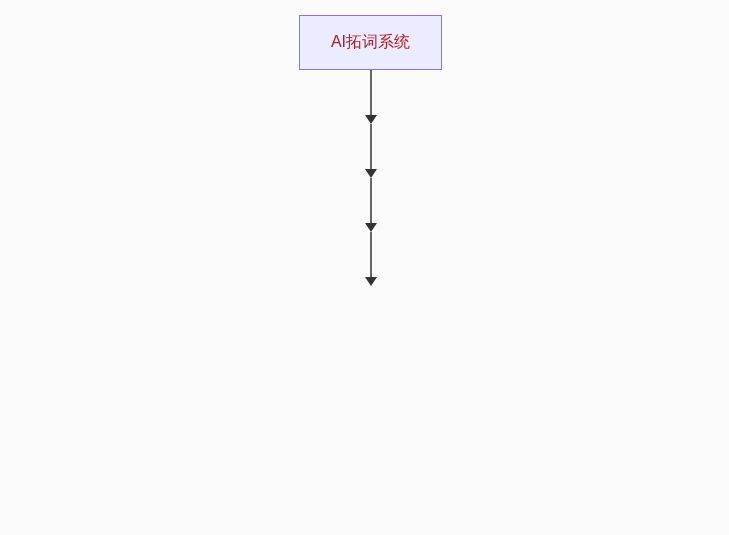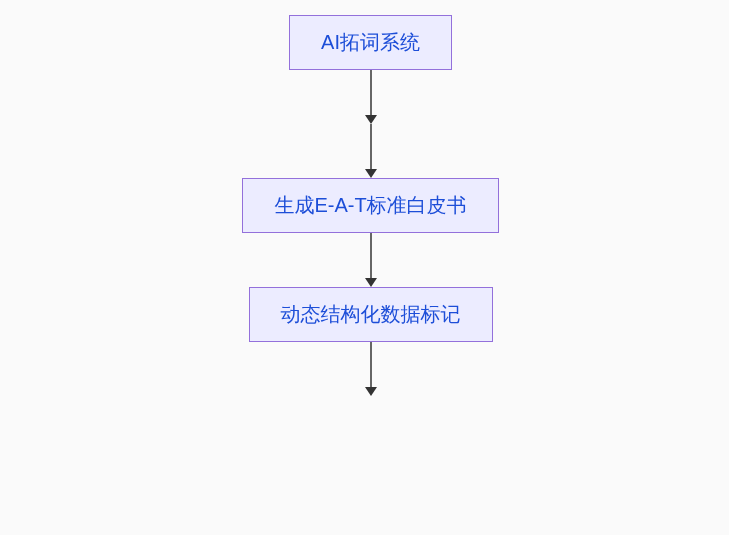--- a/index.html
+++ b/index.html
@@ -22,22 +22,22 @@
   }
   .flow-node {
     display: flex;
     align-items: center;
     justify-content: center;
     height: 55px;
     padding: 0 31px;
     background: #ececff;
     border: 1px solid #9370db;
     box-sizing: border-box;
-    color: #1d4ed8;
-    font-size: 20px;
+    color: #b91c1c;
+    font-size: 16px;
     white-space: nowrap;
     margin-left: 12px; 
   }
   .arrow-connector {
     display: flex;
     flex-direction: column;
     align-items: center;
     height: 54px;
     margin-left: 12px;
   }
@@ -67,32 +67,26 @@
     <div class="arrow-line"></div>
     <div class="arrow-head"></div>
   </div>
 
 
   <div class="arrow-connector">
     <div class="arrow-line"></div>
     <div class="arrow-head"></div>
   </div>
 
-  <div class="flow-node">
-    <span>生成E-A-T标准白皮书</span>
-  </div>
 
   <div class="arrow-connector">
     <div class="arrow-line"></div>
     <div class="arrow-head"></div>
   </div>
 
-  <div class="flow-node">
-    <span>动态结构化数据标记</span>
-  </div>
 
   <div class="arrow-connector">
     <div class="arrow-line"></div>
     <div class="arrow-head"></div>
   </div>
 
 
 </div>
 
 </body></html>

